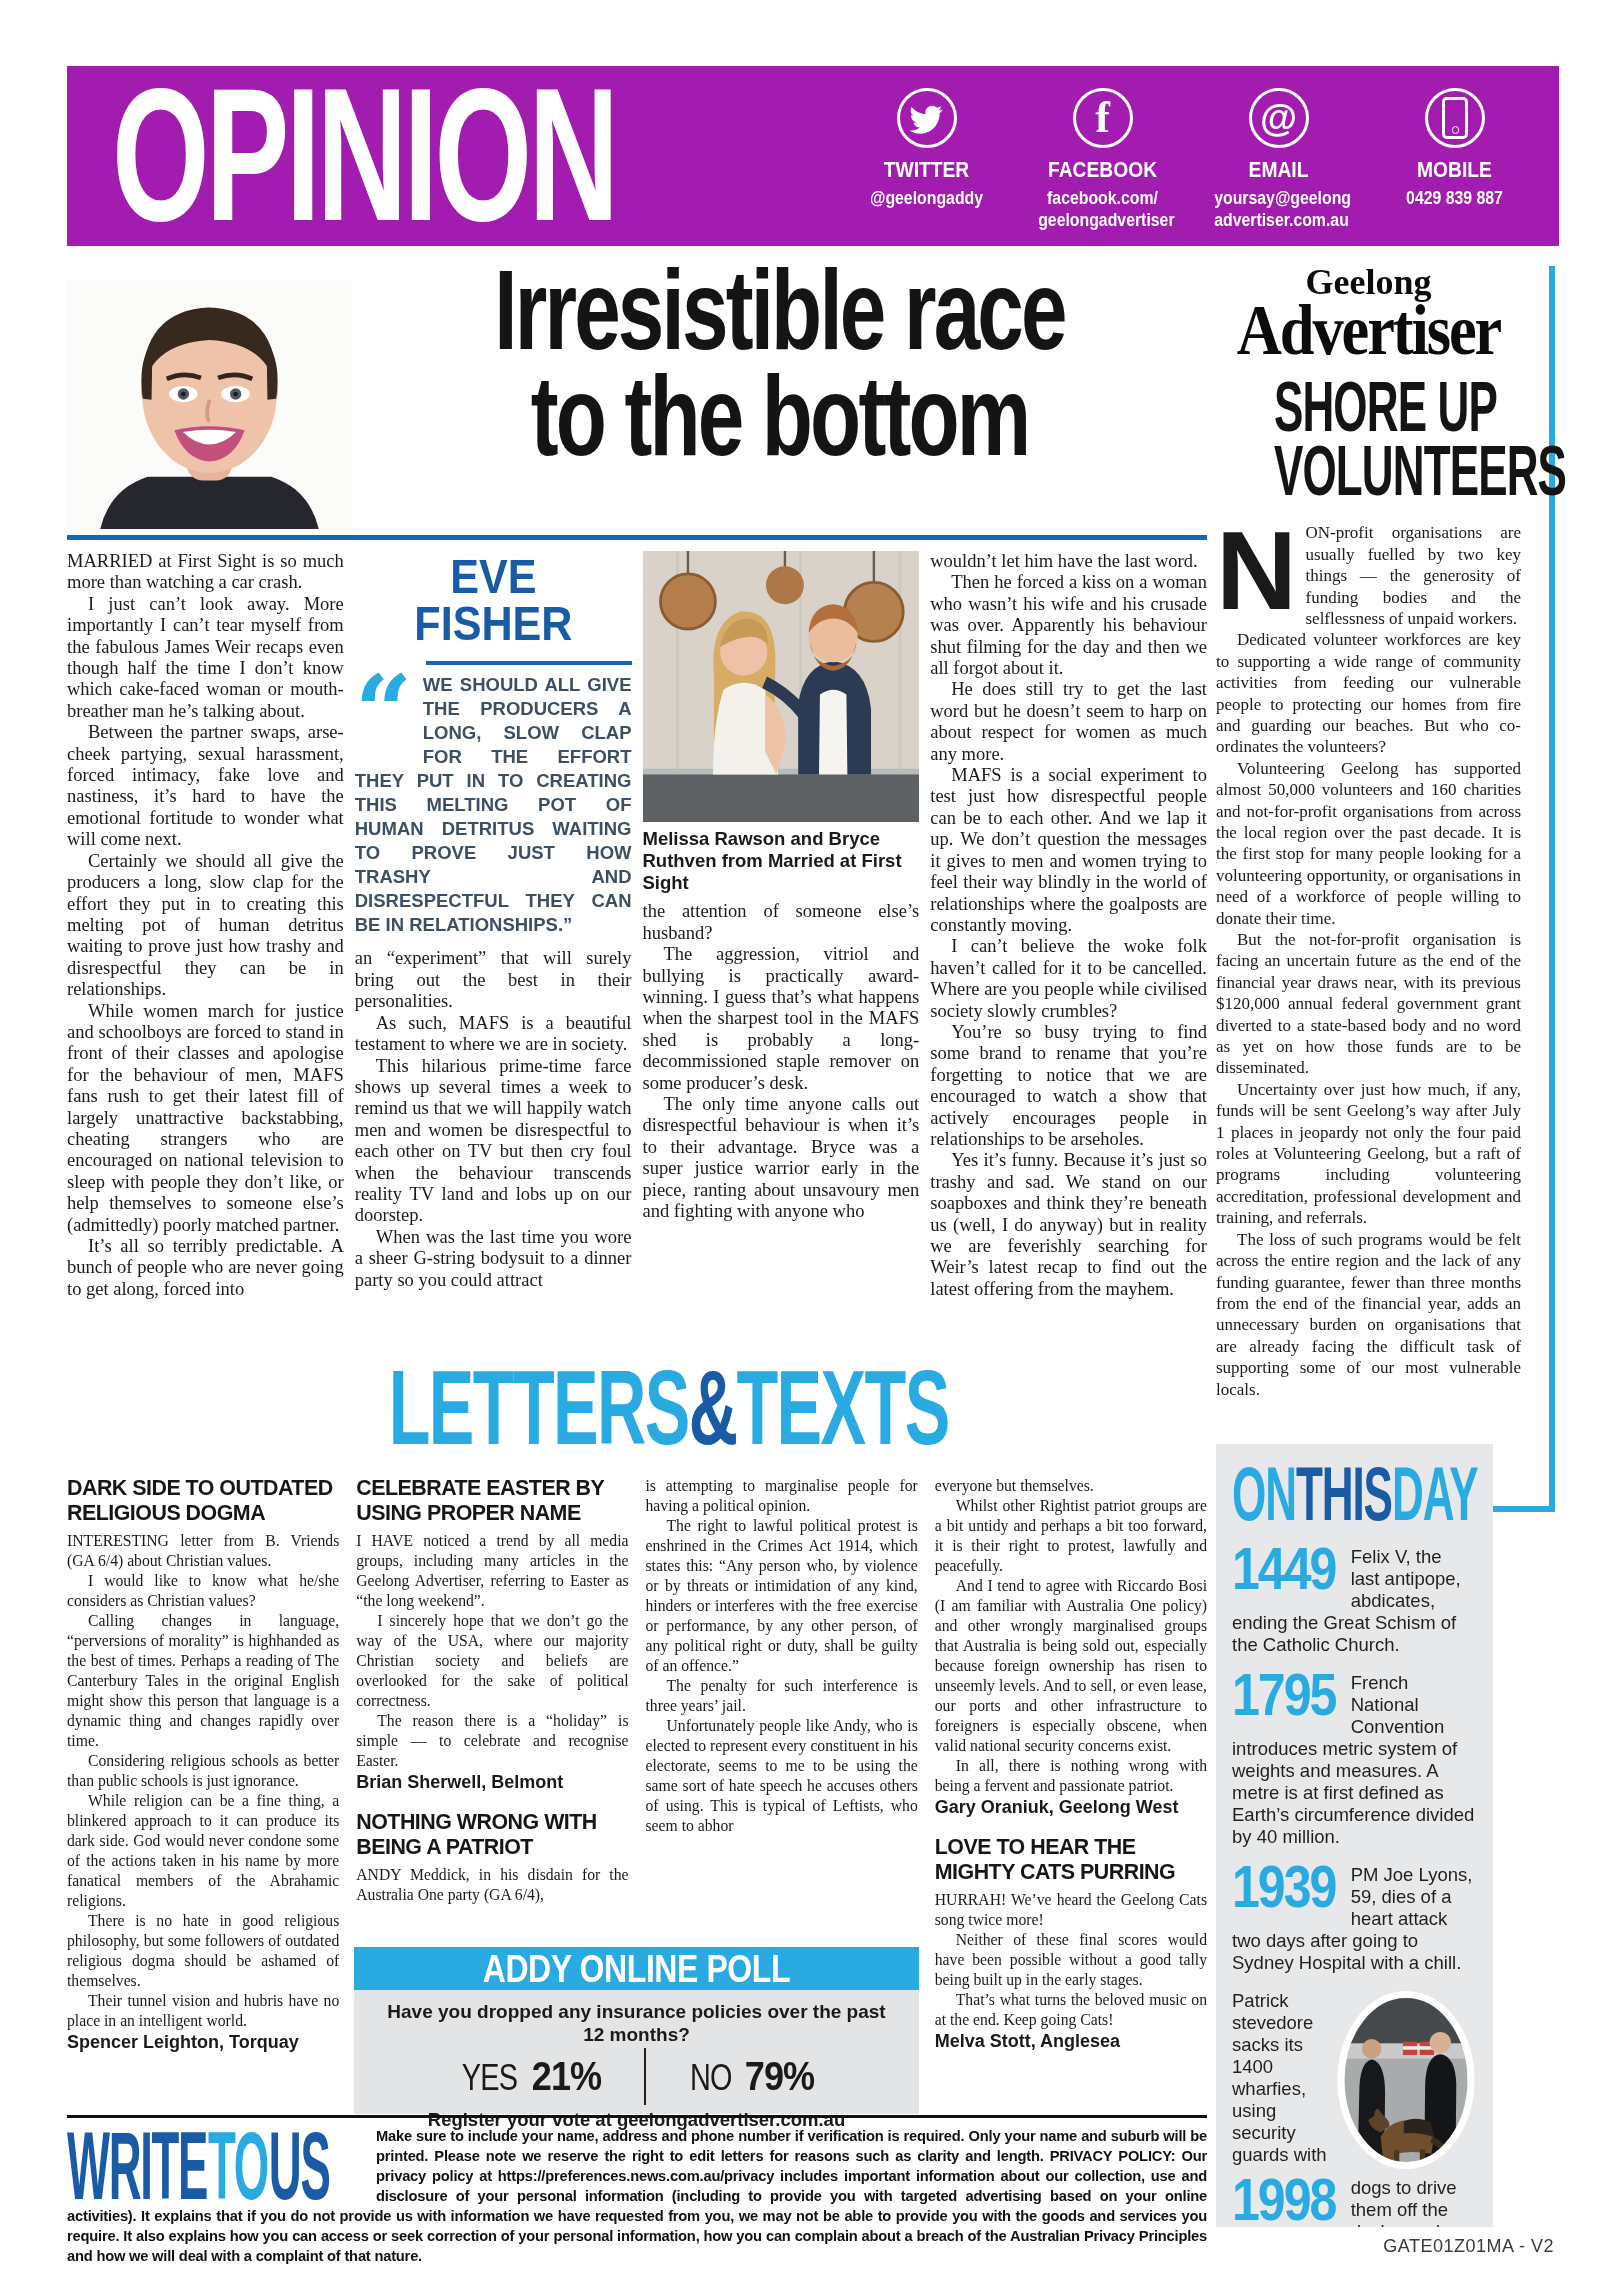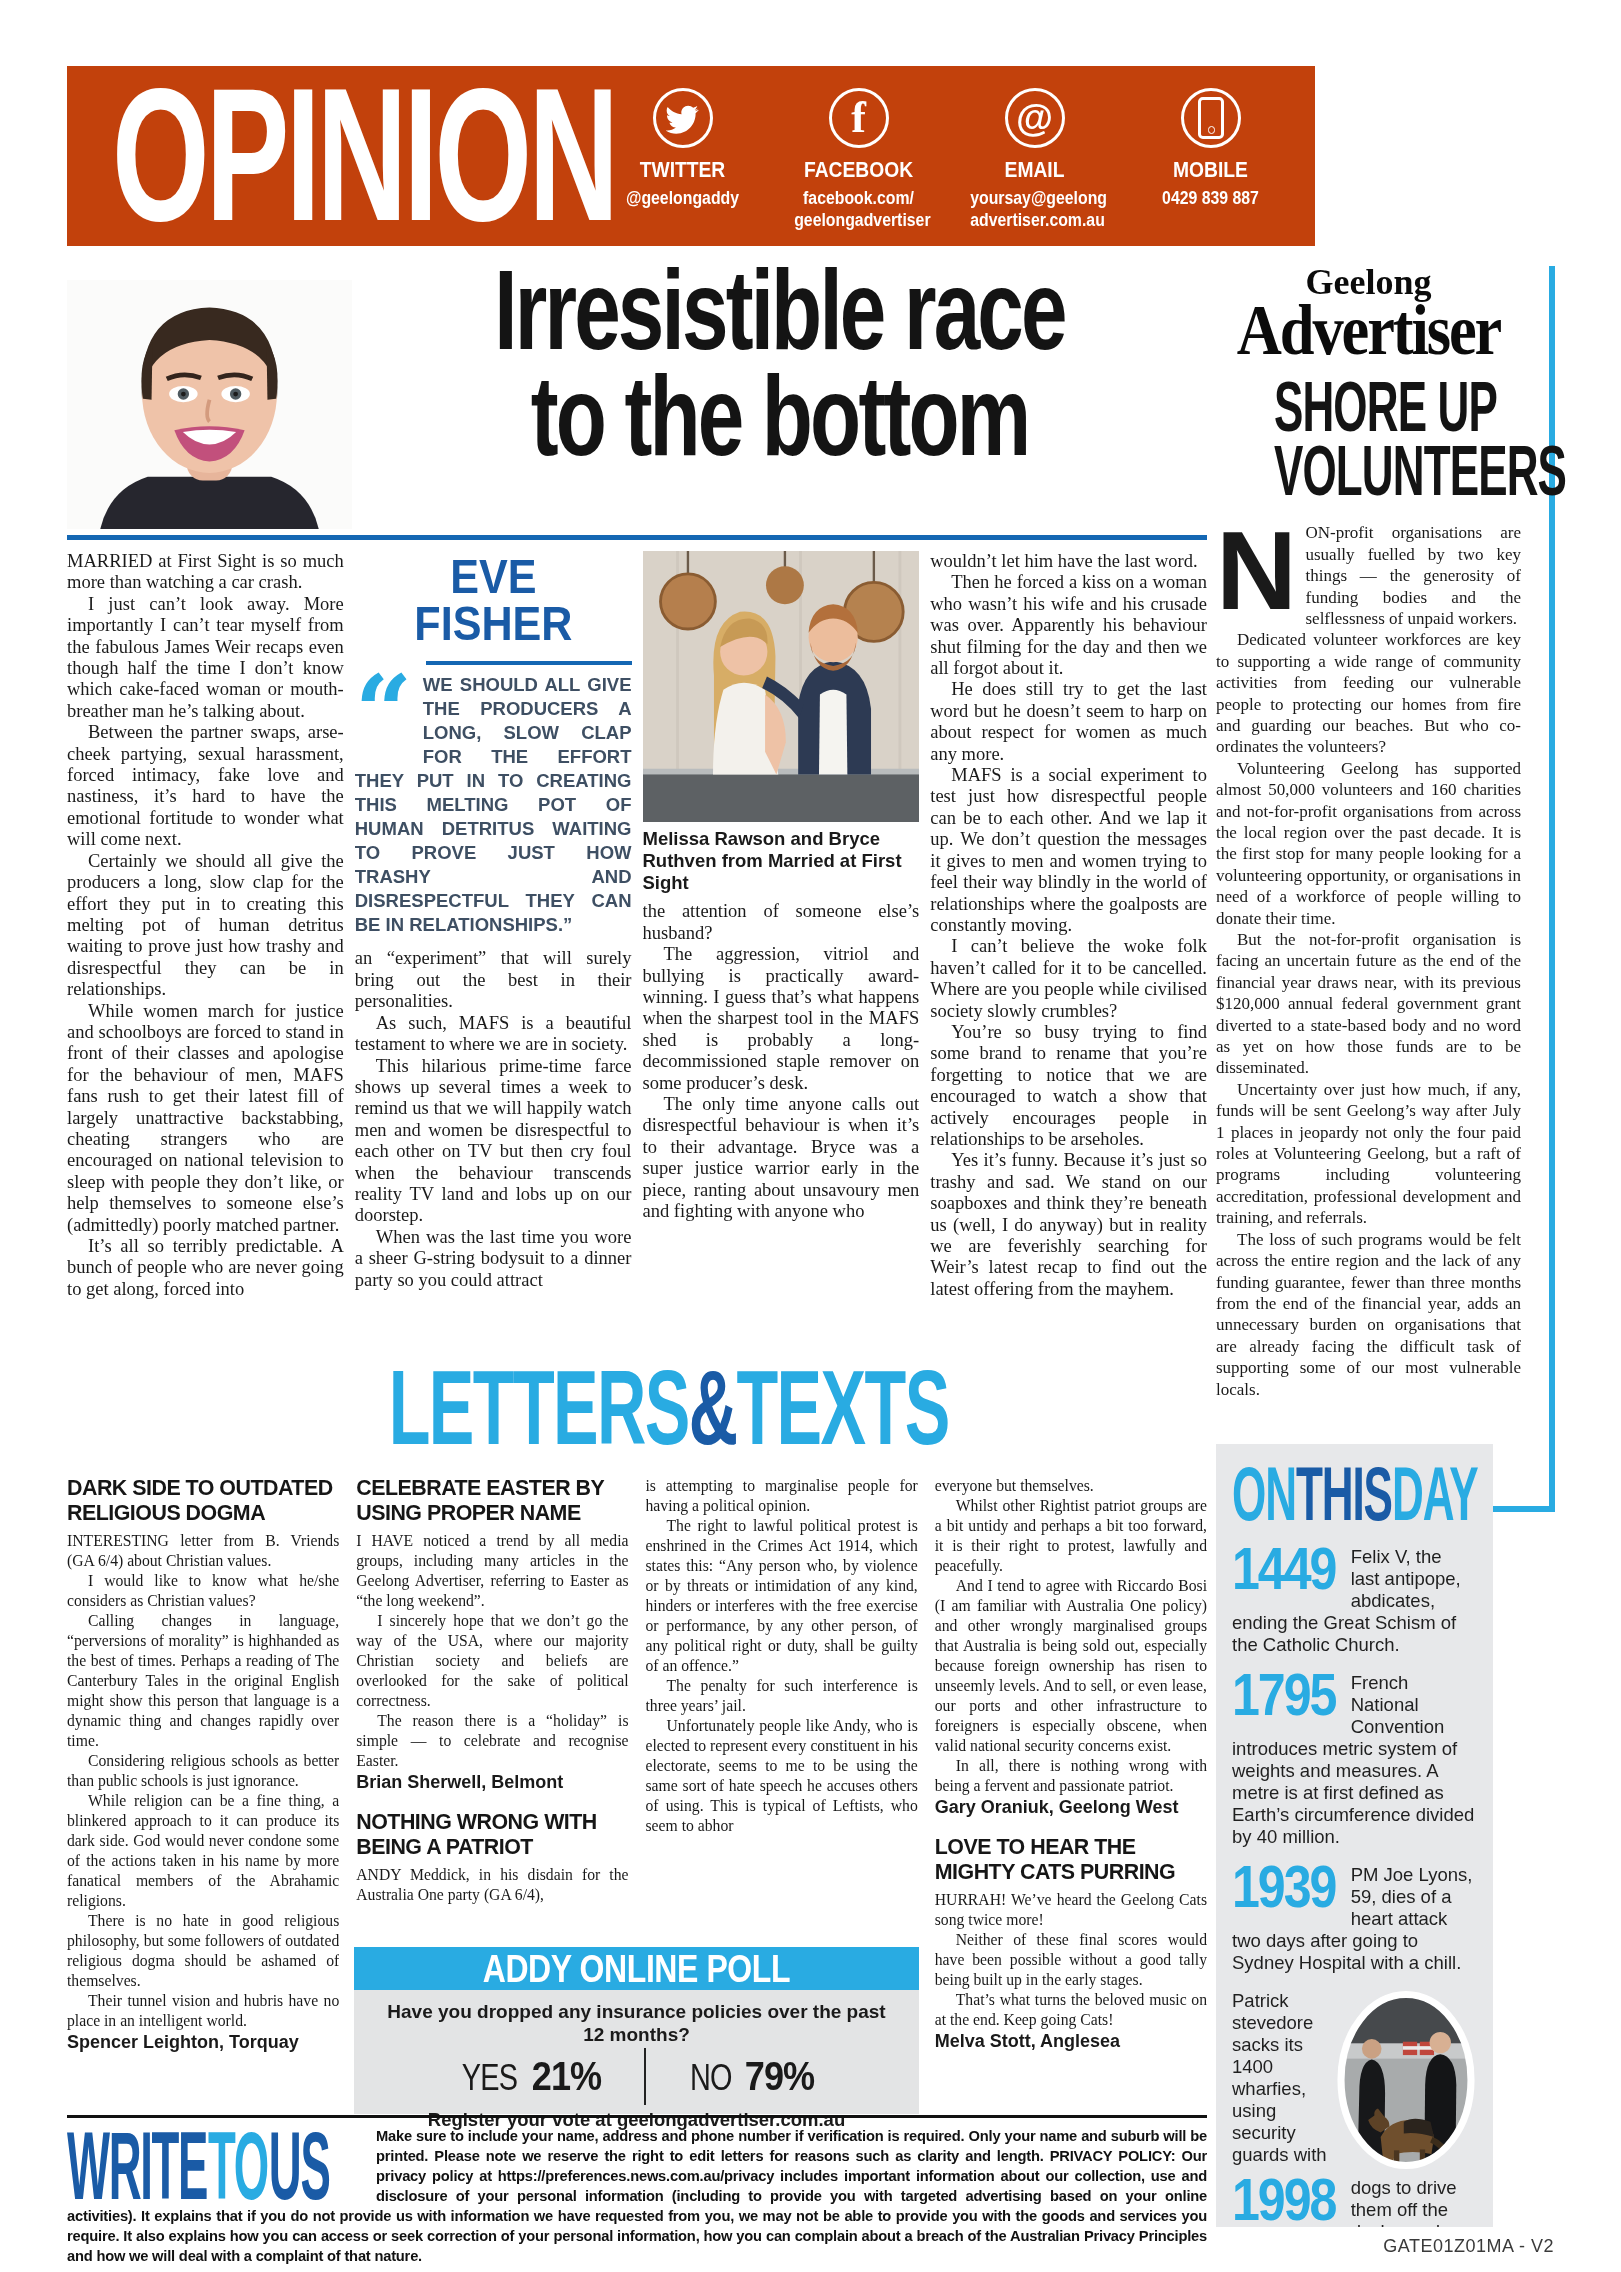--- a/index.html
+++ b/index.html
@@ -1,21 +1,21 @@
 <!DOCTYPE html>
 <html style="font-size:7.6px"><head>
 <meta charset="utf-8">
 <style>
   *{box-sizing:border-box;margin:0;padding:0}
   body{width:1622px;height:2273px;position:relative;background:#fff;color:#1a1a1a;
        font-family:"Liberation Serif",serif;overflow:hidden}
   .abs{position:absolute}
 
   
-  .banner{left:67px;top:66px;width:1248px;height:180px;background:#c2410c;overflow:hidden}
+  .banner{left:67px;top:66px;width:1492px;height:180px;background:#a21caf;overflow:hidden}
   .banner-title{color:#fff;font-family:"Liberation Sans",sans-serif;font-weight:bold;
     font-size:190px;line-height:177px;letter-spacing:-5.7px;white-space:nowrap;
     transform:scaleX(0.66);transform-origin:0 50%;margin-left:45px;display:inline-block}
   .channels{position:absolute;right:33px;top:22px;display:flex;gap:33px}
   .channel{width:143px;text-align:center;color:#fff;font-family:"Liberation Sans",sans-serif}
   .chan-icon{width:60px;height:60px;border:3.8px solid #fff;border-radius:50%;
     margin:0 auto 9.5px;display:flex;align-items:center;justify-content:center}
   .chan-icon svg{width:34px;height:34px}
   .fb-glyph{font-family:"Liberation Serif",serif;font-weight:bold;font-size:44px;line-height:44px}
   .at-glyph{font-weight:bold;font-size:38px;line-height:38px}

